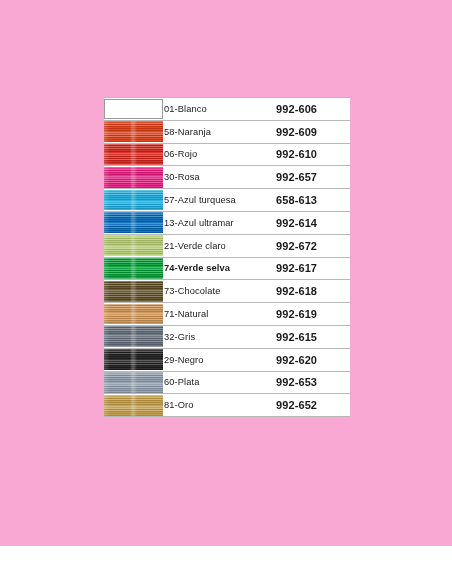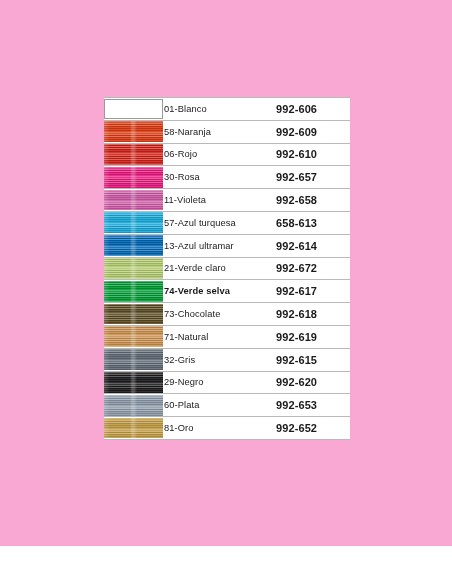--- a/index.html
+++ b/index.html
@@ -145,27 +145,20 @@
         </tr>
         <tr>
           <td class="sw-cell">
             <div class="swatch" style="background: rgb(230, 24, 126);"></div>
           </td>
           <td class="name-cell">30-Rosa</td>
           <td class="code-cell">992-657</td>
         </tr>
         <tr>
           <td class="sw-cell">
-            <div class="swatch" style="background: rgb(203, 90, 164);"></div>
-          </td>
-          <td class="name-cell">11-Violeta</td>
-          <td class="code-cell">992-658</td>
-        </tr>
-        <tr>
-          <td class="sw-cell">
             <div class="swatch" style="background: rgb(23, 168, 216);"></div>
           </td>
           <td class="name-cell">57-Azul turquesa</td>
           <td class="code-cell">658-613</td>
         </tr>
         <tr>
           <td class="sw-cell">
             <div class="swatch" style="background: rgb(0, 102, 179);"></div>
           </td>
           <td class="name-cell">13-Azul ultramar</td>

